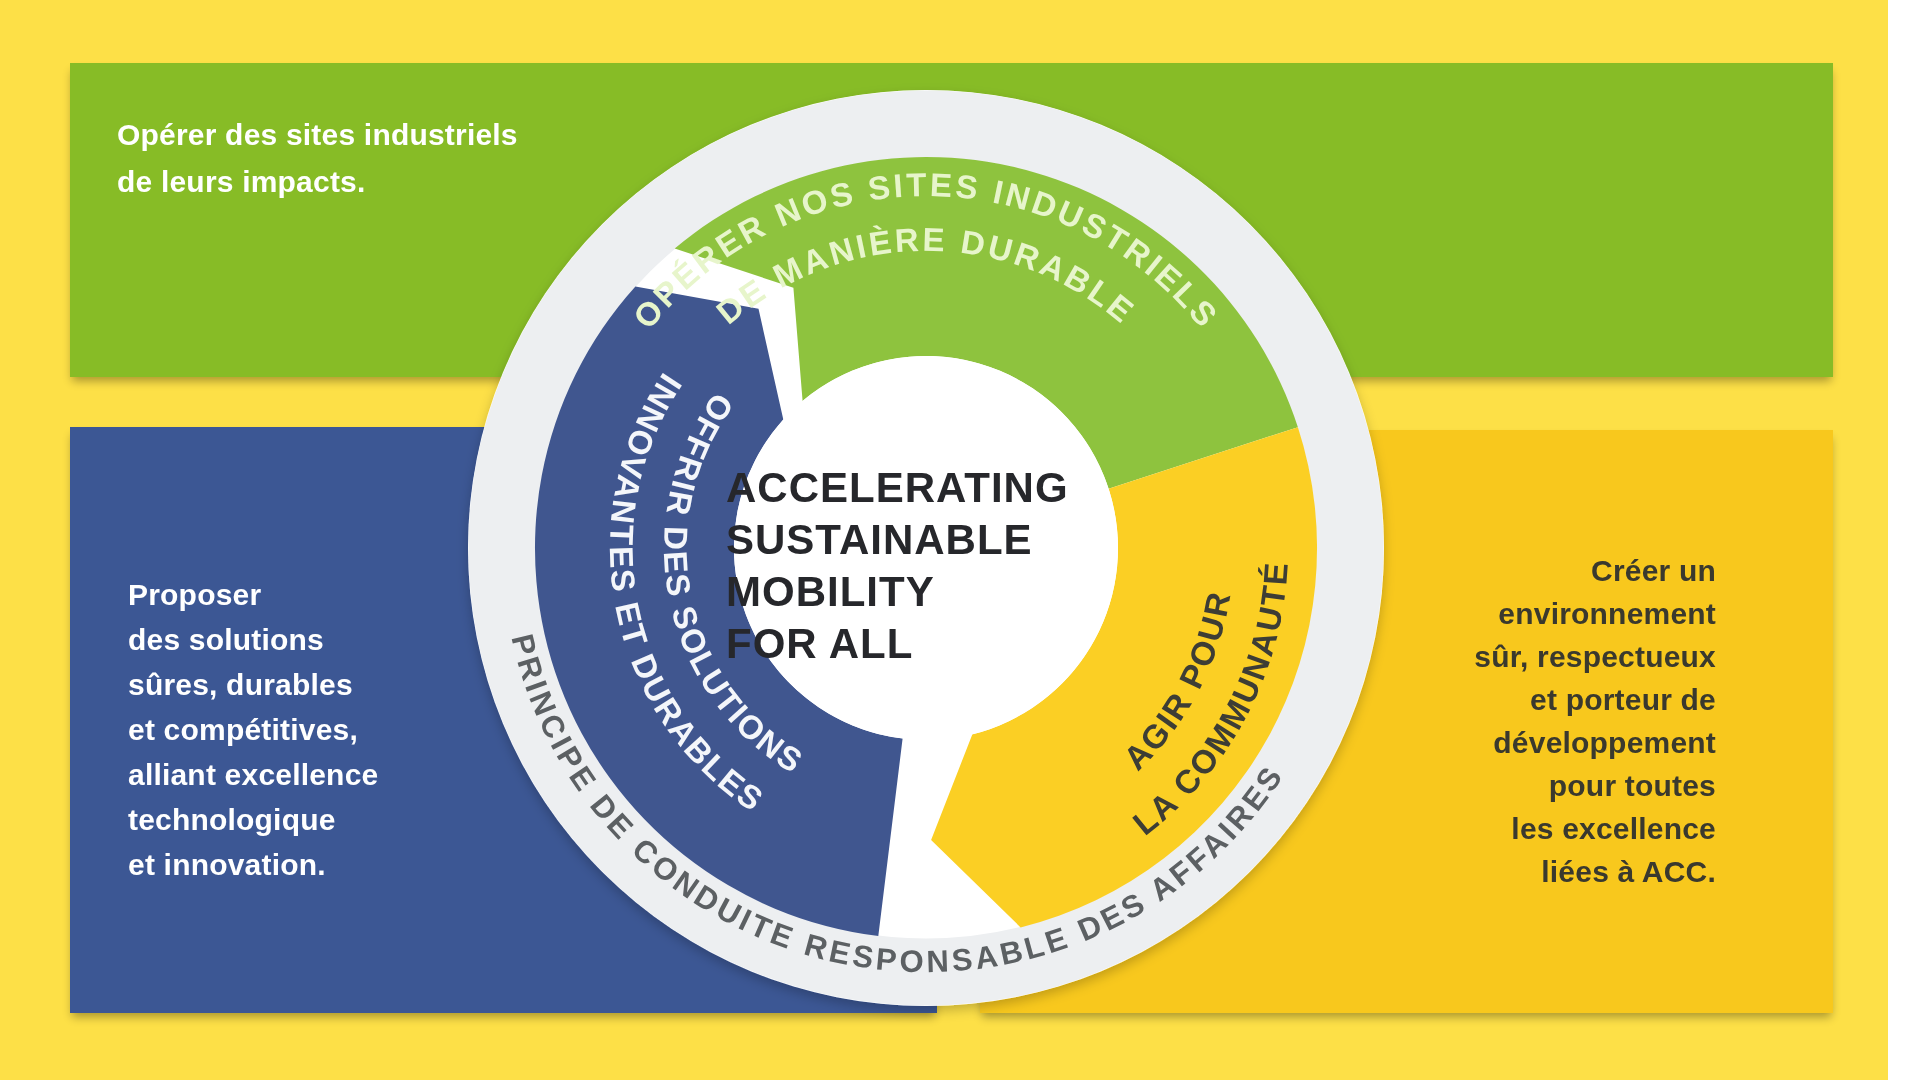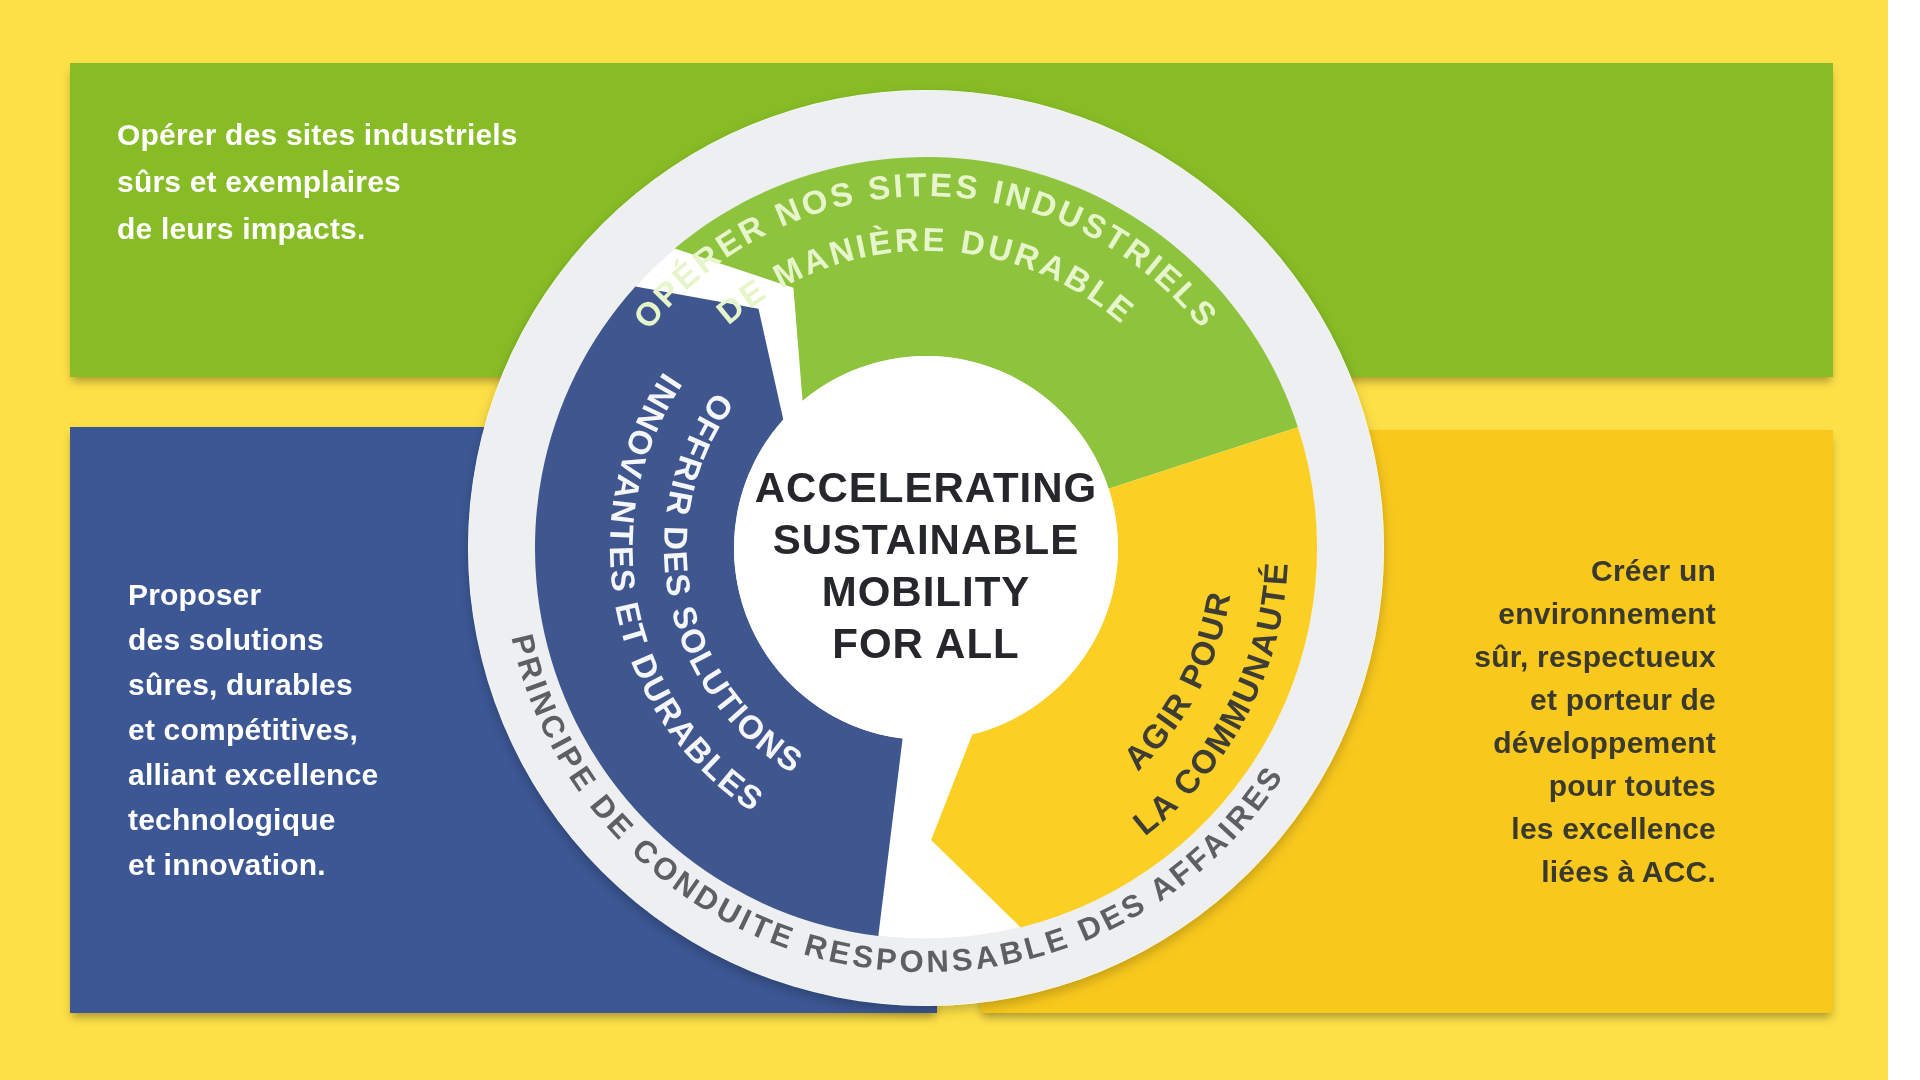--- a/index.html
+++ b/index.html
@@ -12,33 +12,32 @@
   .block-solutions{left:70px;top:427px;width:867px;height:586px;}
   .block-community{left:980px;top:430px;width:853px;height:583px;}
   .block-text{font-weight:bold;font-size:30px;line-height:47px;letter-spacing:.2px;}
   .block-text div{white-space:nowrap;}
   .block-industrial .block-text{padding:48px 0 0 47px;color:#ffffff;}
   .block-solutions .block-text{padding:145px 0 0 58px;color:#ffffff;line-height:45px;}
   .block-community .block-text{padding:119px 117px 0 0;color:#3a392e;text-align:right;line-height:43px;}
   .wheel{position:absolute;left:426px;top:48px;width:1000px;height:1000px;z-index:5;}
   .center-title{
     position:absolute;left:726px;top:462px;width:400px;z-index:6;
-    text-align:center;font-weight:bold;font-size:42px;line-height:52px;
+    text-align:left;font-weight:bold;font-size:42px;line-height:52px;
     letter-spacing:1px;color:#26272b;
   }
 </style>
 </head>
 <body>
 
 <div class="stage">
 
   <div class="block block-industrial" style="background: rgb(135, 188, 38);">
     <div class="block-text">
       <div>Opérer des sites industriels</div>
-      <div>sûrs et exemplaires</div>
       <div>de leurs impacts.</div>
     </div>
   </div>
 
   <div class="block block-solutions" style="background: rgb(60, 87, 148);">
     <div class="block-text">
       <div>Proposer</div>
       <div>des solutions</div>
       <div>sûres, durables</div>
       <div>et compétitives,</div>

